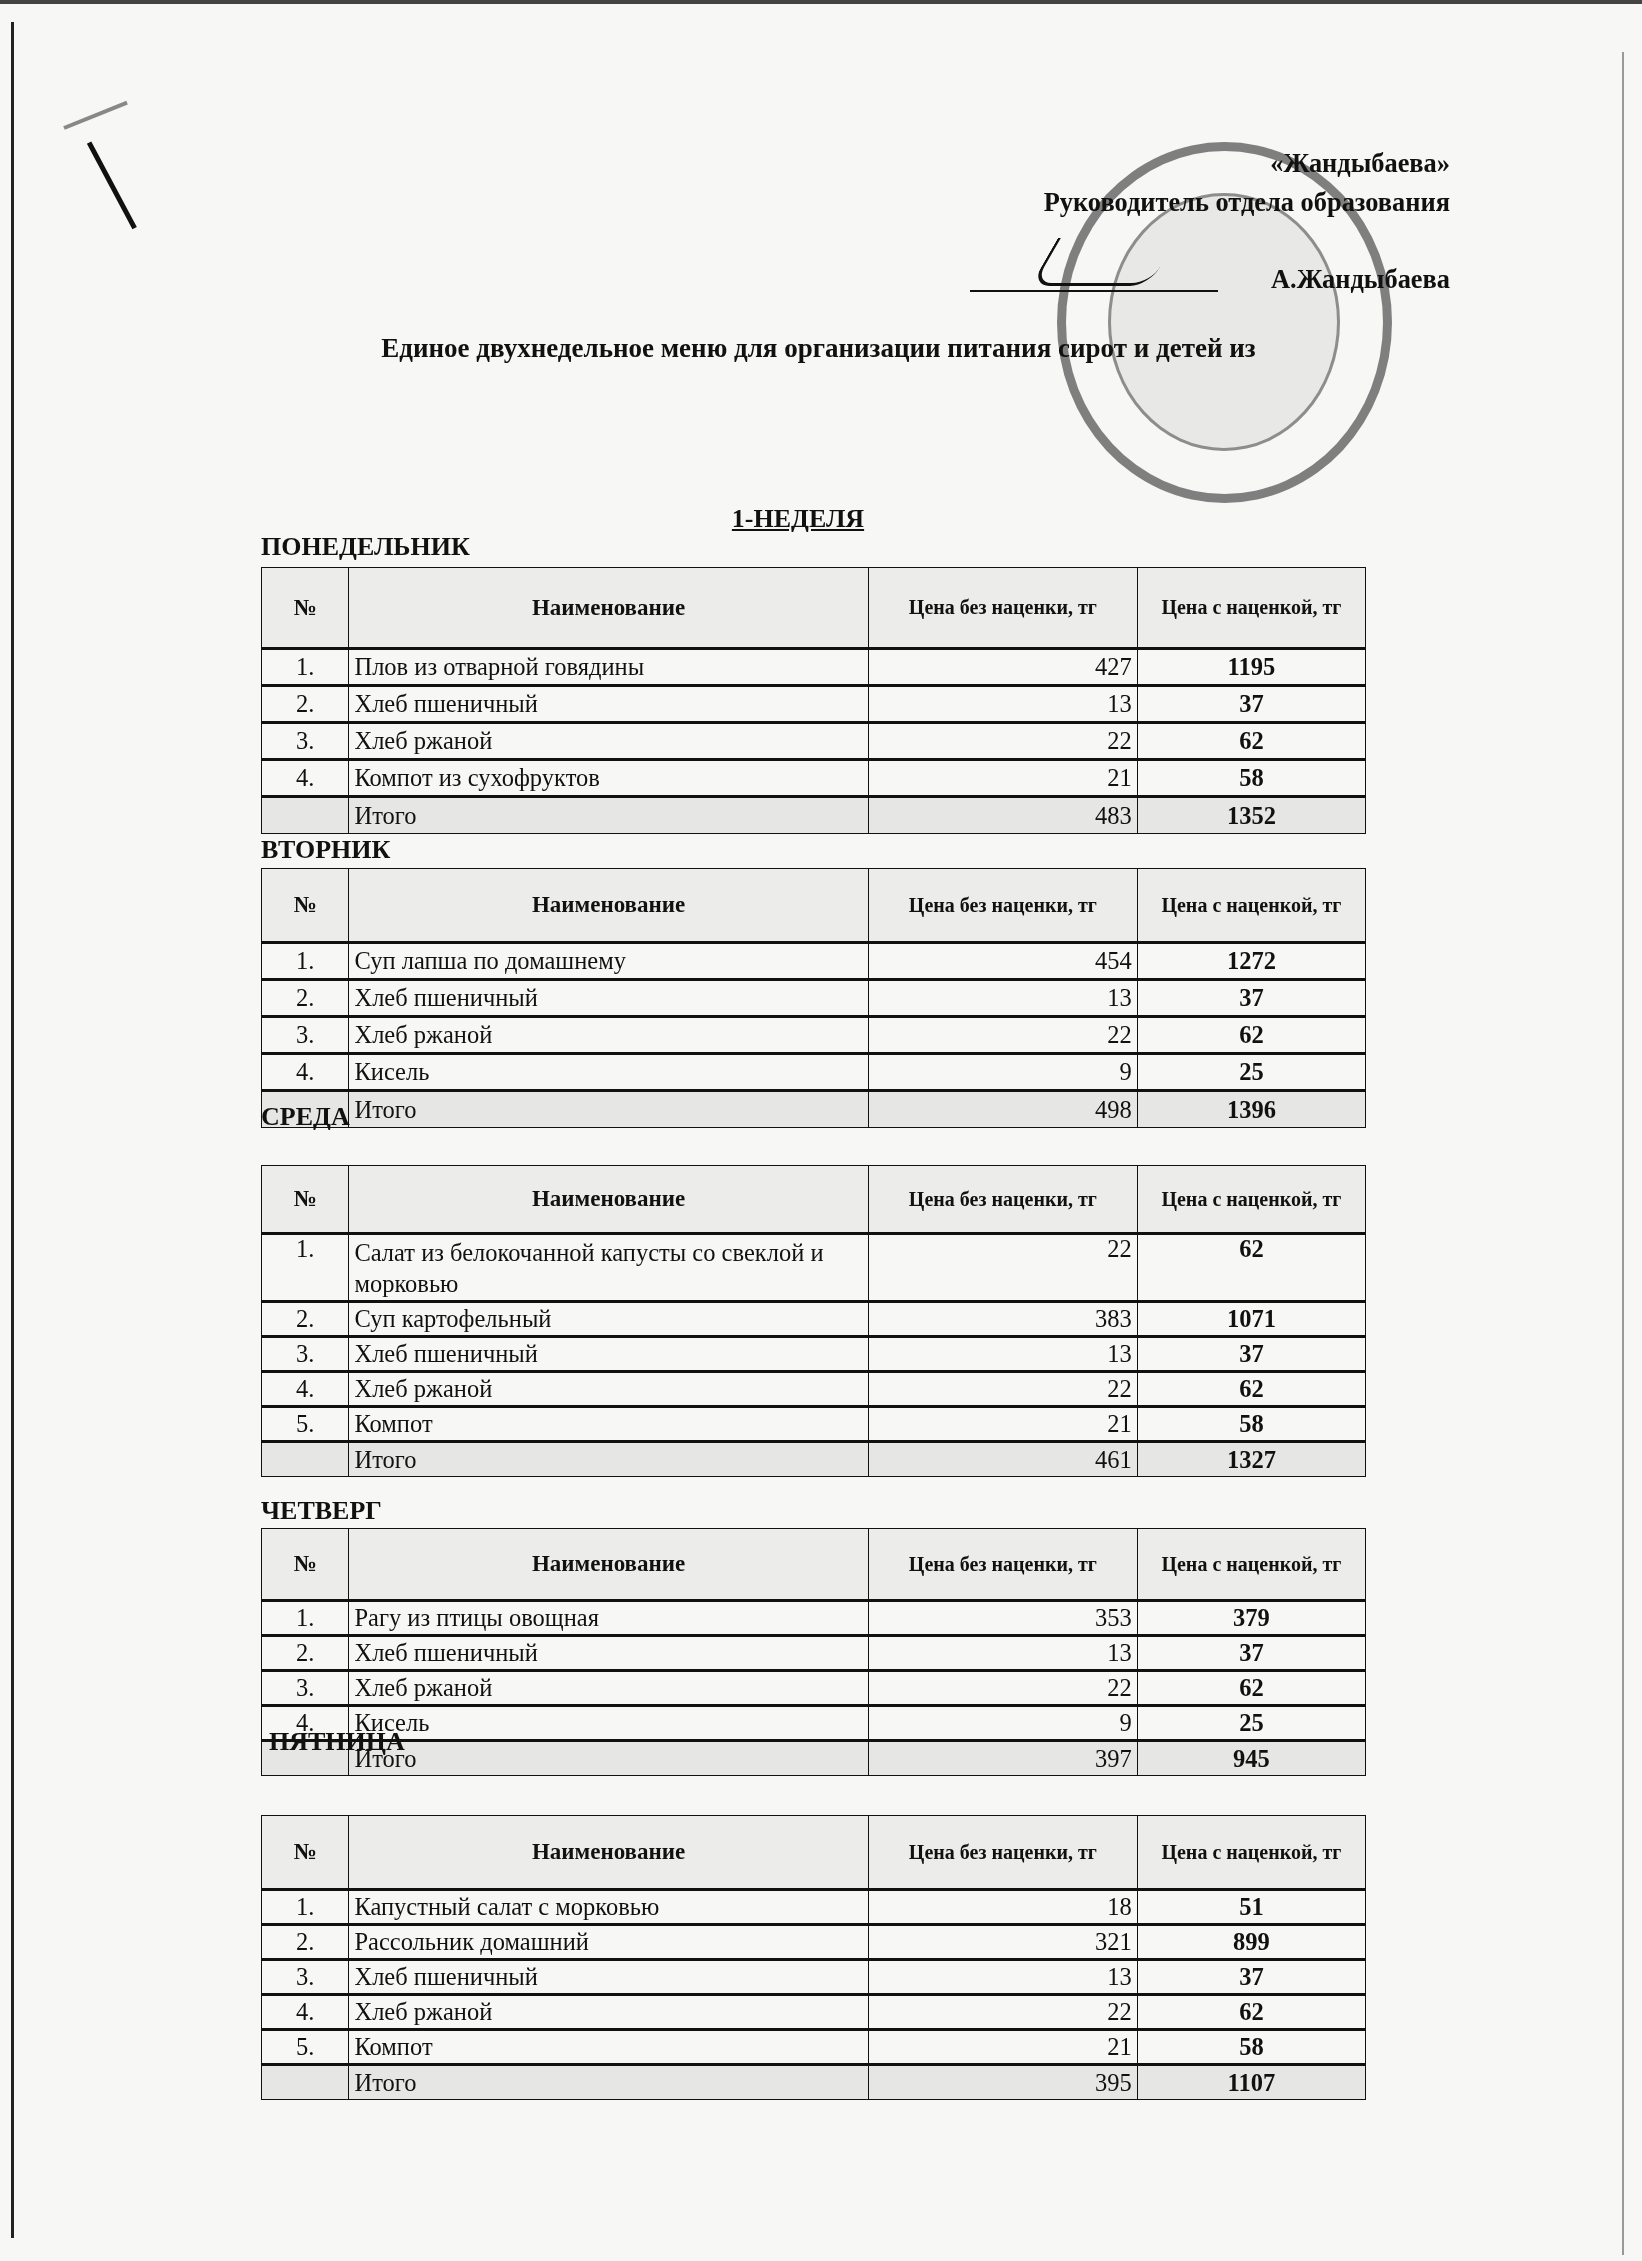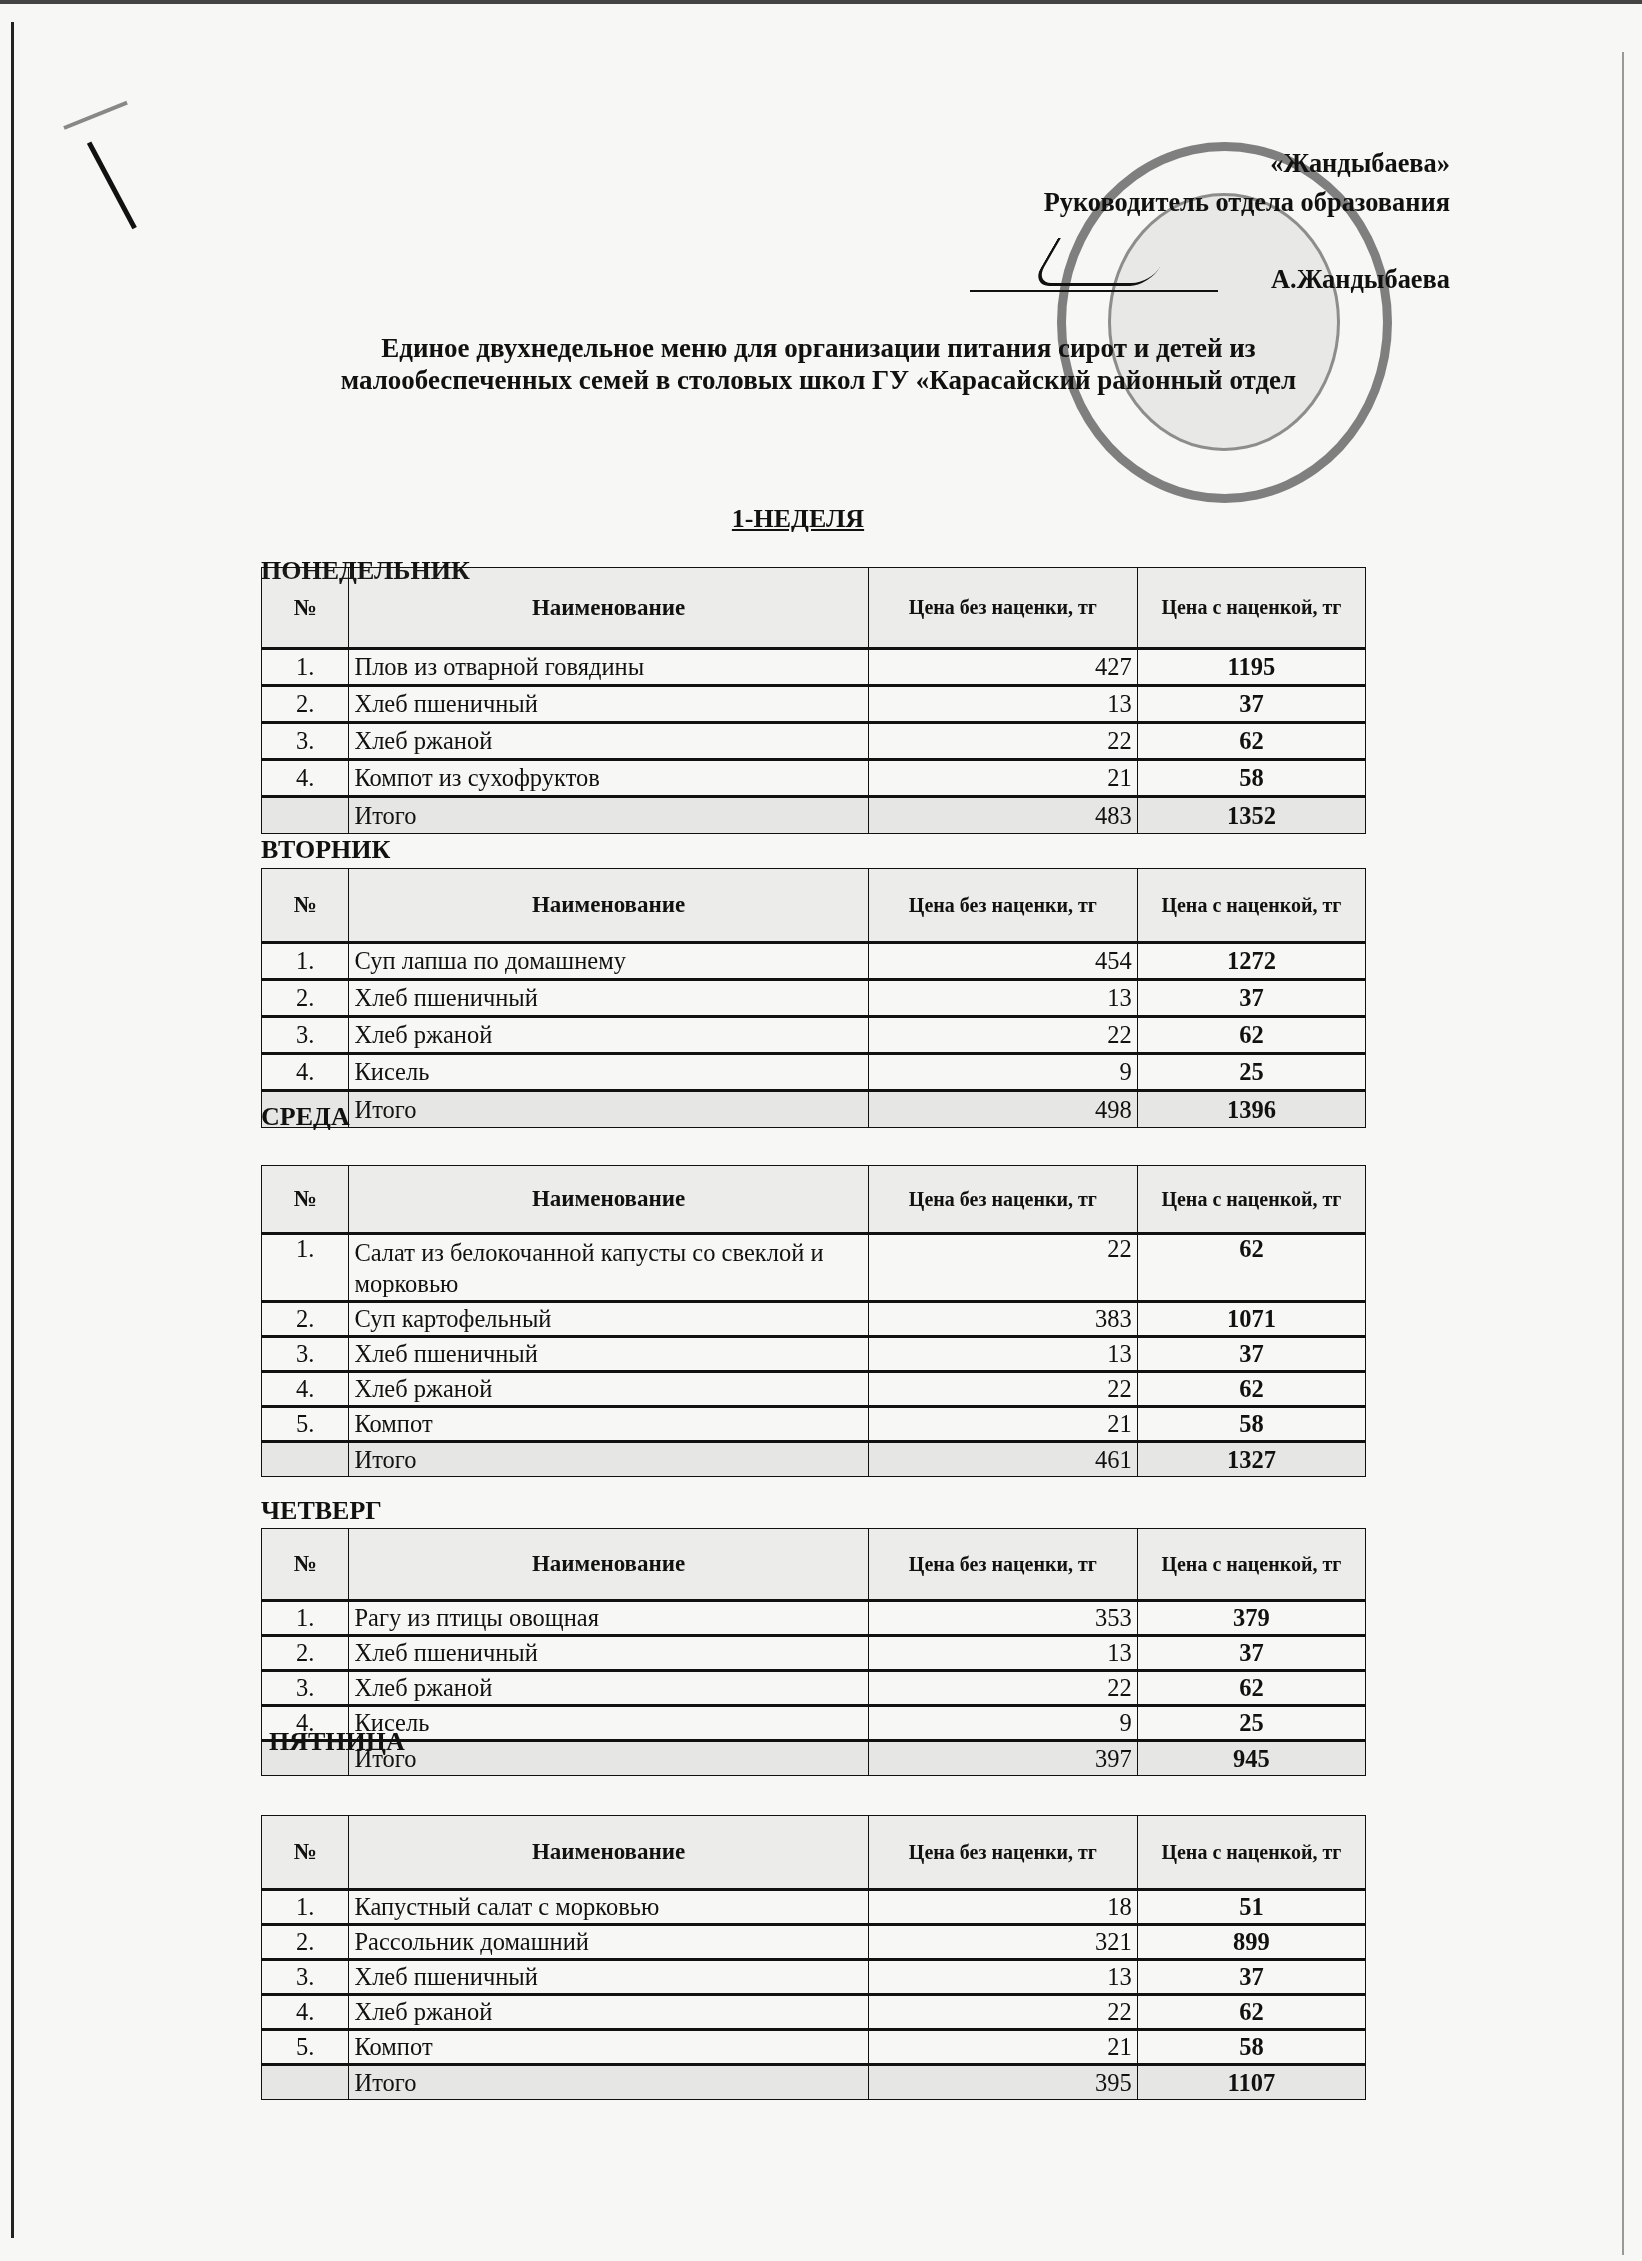--- a/index.html
+++ b/index.html
@@ -45,26 +45,25 @@
 <div class="stamp-inner"></div>
 
 <div class="approve" style="top:148px;">«Жандыбаева»</div>
 <div class="approve" style="top:187px;">Руководитель отдела образования</div>
 <div class="signature"></div>
 <div class="sig-line"></div>
 <div class="approve" style="top:264px;">А.Жандыбаева</div>
 
 <div class="title">
   <div>Единое двухнедельное меню для организации питания сирот и детей из</div>
-  <div>малообеспеченных семей в столовых школ ГУ «Карасайский районный отдел</div>
 </div>
 
 <div class="week">1-НЕДЕЛЯ</div>
 
-<div class="day" style="top:556px;">ПОНЕДЕЛЬНИК</div>
+<div class="day" style="top:532px;">ПОНЕДЕЛЬНИК</div>
 <table class="menu" style="top:567px;">
   <tbody>
       <tr style="height:81px;">
     <th class="c-num">№</th>
     <th class="c-name">Наименование</th>
     <th class="c-p1 small">Цена без наценки, тг</th>
     <th class="c-p2 small">Цена с наценкой, тг</th>
   </tr>
   <tr class="row" style="height:37px;">
     <td class="c-num">1.</td>

